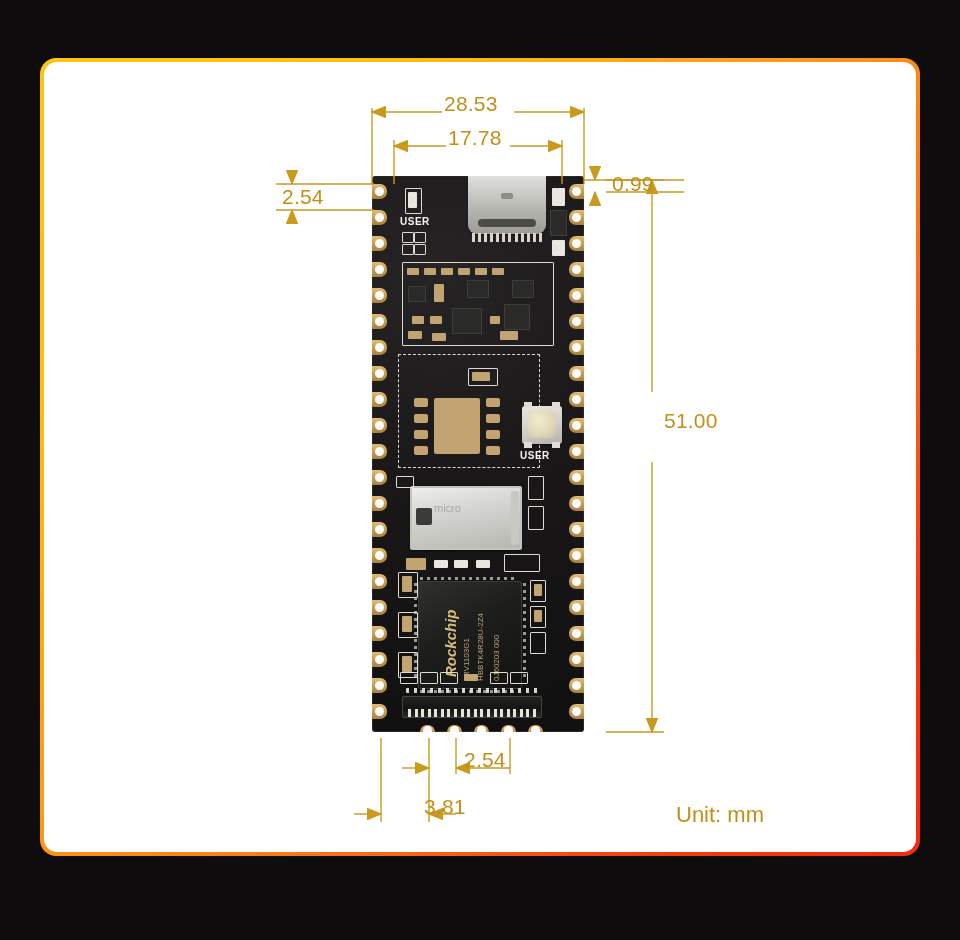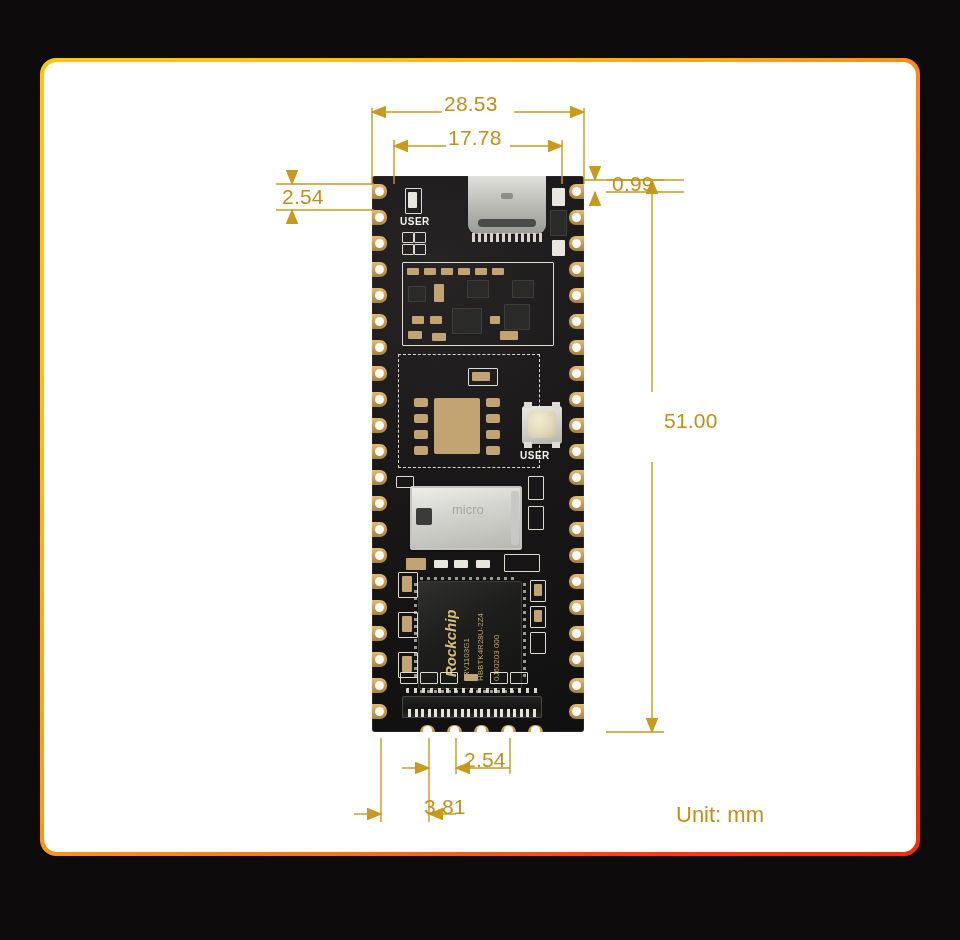--- a/index.html
+++ b/index.html
@@ -95,22 +95,22 @@
   }
   .sdslot .lip{
     position:absolute;right:3px;top:5px;width:8px;height:54px;
     background:#c9c9c4;border-radius:3px;
   }
   .sdslot .notch{
     position:absolute;left:6px;top:22px;width:16px;height:17px;
     background:#3b3b39;border-radius:2px;
   }
   .sdslot .mark{
-    position:absolute;left:42px;top:16px;width:30px;height:14px;
-    color:#a9a9a3;font-size:13px;
+    position:absolute;left:24px;top:16px;width:30px;height:14px;
+    color:#a9a9a3;font-size:11px;
   }
 
   
   .btn-boot{
     position:absolute;left:150px;top:230px;width:40px;height:38px;
     background:linear-gradient(165deg,#e9e8e3 0%,#cfcec8 55%,#b2b1ab 100%);
     border-radius:3px;box-shadow:0 1px 2px rgba(0,0,0,.6);
   }
   .btn-boot .cap{
     position:absolute;left:6px;top:5px;width:28px;height:27px;

